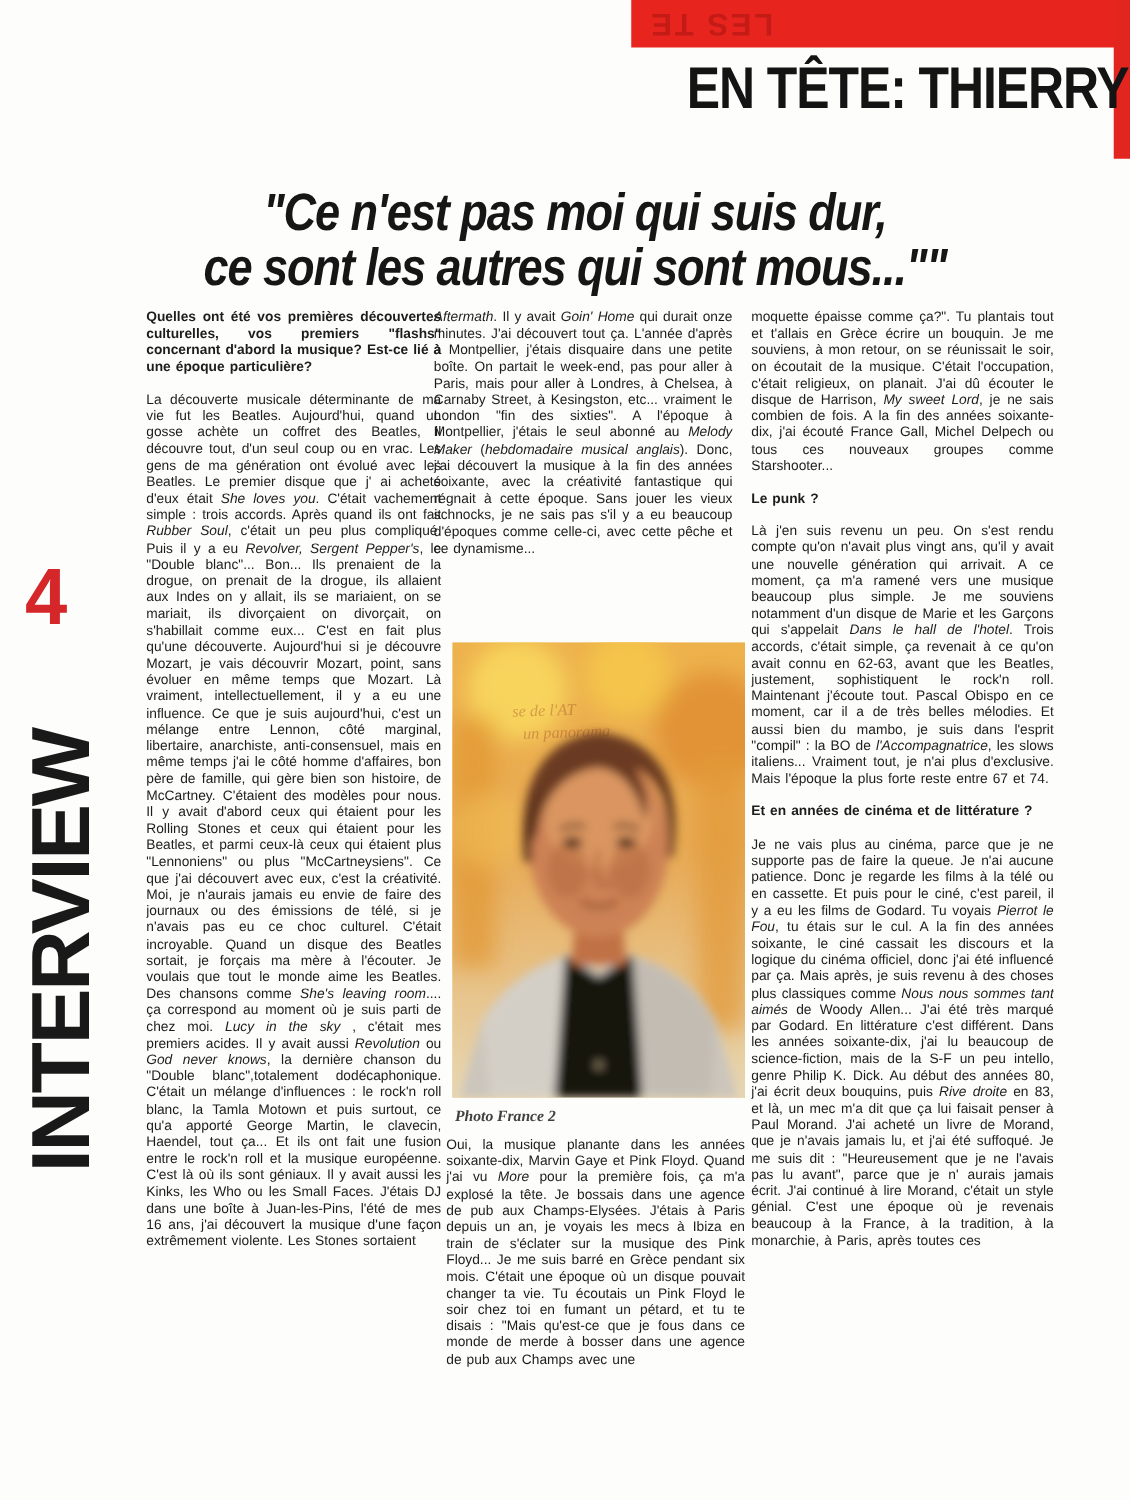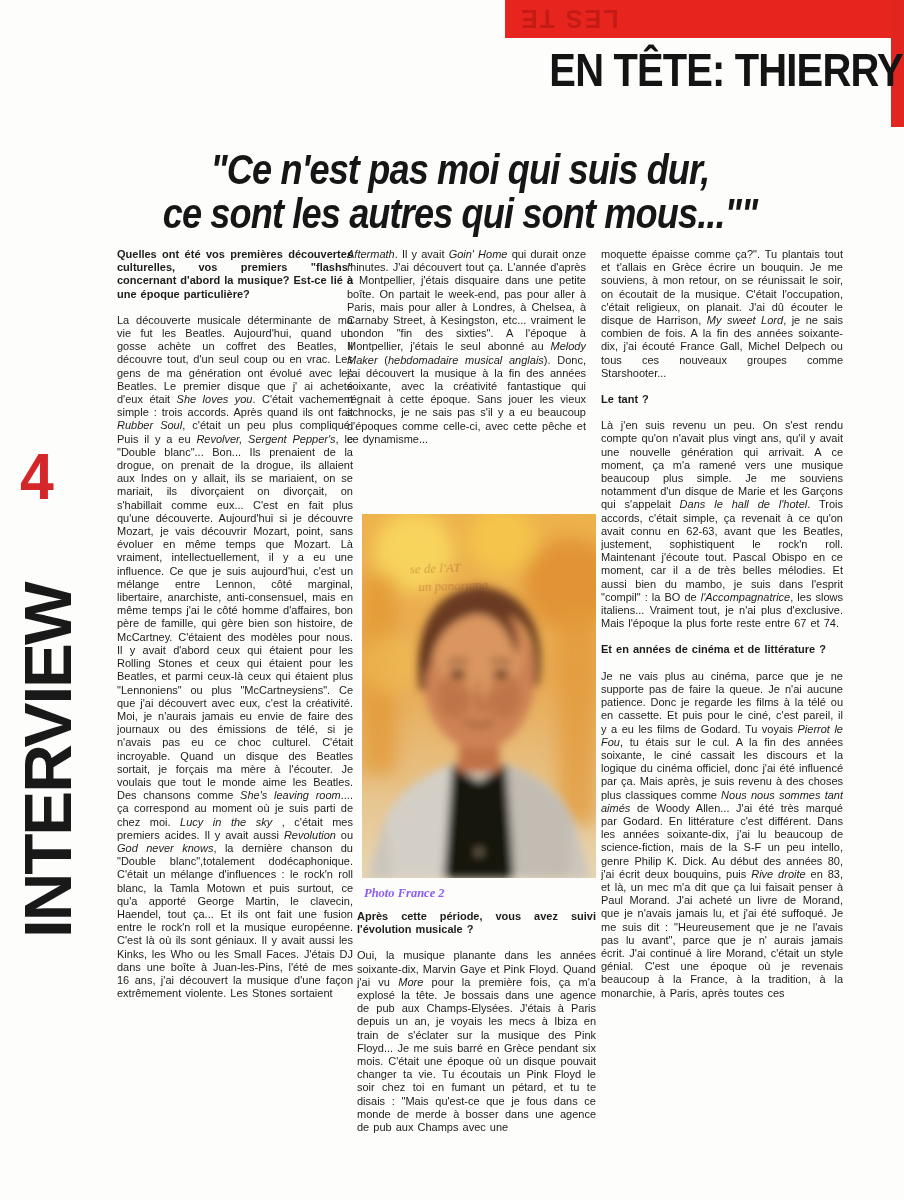--- a/index.html
+++ b/index.html
@@ -35,21 +35,21 @@
   .it{font-style:italic;}
   #col1{left:117px;top:248px;width:236px;height:945px;}
   #col2top{left:347px;top:248px;width:239px;height:262px;}
   #col2bottom{left:357px;top:910px;width:239px;height:286px;}
   #col3{left:601px;top:248px;width:242px;height:948px;}
 
   
   .photo{left:362px;top:514px;width:234px;height:364px;background:#e9b565;}
   .photo svg{display:block;}
   .caption{left:364px;top:886px;width:230px;font-family:"Liberation Serif",serif;
-       font-weight:bold;font-style:italic;font-size:12.5px;color:#8b5cf6;}
+       font-weight:bold;font-style:italic;font-size:12.5px;color:#404040;}
 </style>
 </head>
 <body>
 
 <div class="abs banner">
   <span class="banner-ghost">LES TE</span>
 </div>
 <div class="abs red-strip"></div>
 <div class="abs headline">EN TÊTE: THIERRY</div>
 
@@ -126,22 +126,21 @@
       <path d="M129,148 q10,-4 20,2" stroke="#52301c" stroke-width="3" fill="none"></path>
       <path d="M117,166 q-4,18 0,26 q6,4 10,0" stroke="#a55a33" stroke-width="2.5" fill="none"></path>
       <path d="M102,207 q15,8 30,0" stroke="#8a4628" stroke-width="3" fill="none"></path>
       <path d="M104,214 q13,6 26,0" stroke="#c08055" stroke-width="2" fill="none" opacity="0.8"></path>
     </g>
   </svg>
 </div>
 <div class="abs caption">Photo France 2</div>
 
 <div class="abs tx" id="col2bottom">
-    <div class="blk q"><span>Après cette période, vous avez suivi l'évolution musicale ?</span></div>
     <div class="blk p"><span>Oui, la musique planante dans les années soixante-dix, Marvin Gaye et Pink Floyd. Quand j'ai vu </span><span class="it">More</span><span>  pour la première fois, ça m'a explosé la tête. Je bossais dans une agence de pub aux Champs-Elysées. J'étais à Paris depuis un an, je voyais les mecs à Ibiza en train de s'éclater sur la musique des Pink Floyd... Je me suis barré en Grèce pendant six mois. C'était une époque où un disque pouvait changer ta vie. Tu écoutais un Pink Floyd le soir chez toi en fumant un pétard, et tu te disais : "Mais qu'est-ce que je fous dans ce monde de merde à bosser dans une agence de pub aux Champs avec une</span></div>
   </div>
 <div class="abs tx" id="col3">
     <div class="blk p"><span>moquette épaisse comme ça?". Tu plantais tout et t'allais en Grèce écrire un bouquin. Je me souviens, à mon retour, on se réunissait le soir, on écoutait de la musique. C'était l'occupation, c'était religieux, on planait. J'ai dû écouter le disque de Harrison, </span><span class="it">My sweet Lord</span><span>, je ne sais combien de fois. A la fin des années soixante-dix, j'ai écouté France Gall, Michel Delpech ou tous ces nouveaux groupes comme Starshooter...</span></div>
-    <div class="blk q"><span>Le tant ?</span></div>
+    <div class="blk q"><span>Le punk ?</span></div>
     <div class="blk p"><span>Là j'en suis revenu un peu. On s'est rendu compte qu'on n'avait plus vingt ans, qu'il y avait une nouvelle génération qui arrivait. A ce moment, ça m'a ramené vers une musique beaucoup plus simple. Je me souviens notamment d'un disque de Marie et les Garçons qui s'appelait </span><span class="it">Dans le hall de l'hotel</span><span>. Trois accords, c'était simple, ça revenait à ce qu'on avait connu en 62-63, avant que les Beatles, justement, sophistiquent le rock'n roll. Maintenant j'écoute tout. Pascal Obispo en ce moment, car il a de très belles mélodies. Et aussi bien du mambo, je suis dans l'esprit "compil" : la BO de </span><span class="it">l'Accompagnatrice</span><span>, les slows italiens... Vraiment tout, je n'ai plus d'exclusive. Mais l'époque la plus forte reste entre 67 et 74.</span></div>
     <div class="blk q"><span>Et en années de cinéma et de littérature ?</span></div>
     <div class="blk p"><span>Je ne vais plus au cinéma, parce que je ne supporte pas de faire la queue. Je n'ai aucune patience. Donc je regarde les films à la télé ou en cassette. Et puis pour le ciné, c'est pareil, il y a eu les films de Godard. Tu voyais </span><span class="it">Pierrot le Fou</span><span>, tu étais sur le cul. A la fin des années soixante, le ciné cassait les discours et la logique du cinéma officiel, donc j'ai été influencé par ça. Mais après, je suis revenu à des choses plus classiques comme </span><span class="it">Nous nous sommes tant aimés</span><span>  de Woody Allen... J'ai été très marqué par Godard. En littérature c'est différent. Dans les années soixante-dix, j'ai lu beaucoup de science-fiction, mais de la S-F un peu intello, genre Philip K. Dick. Au début des années 80, j'ai écrit deux bouquins, puis </span><span class="it">Rive droite</span><span>  en 83, et là, un mec m'a dit que ça lui faisait penser à Paul Morand. J'ai acheté un livre de Morand, que je n'avais jamais lu, et j'ai été suffoqué. Je me suis dit : "Heureusement que je ne l'avais pas lu avant", parce que je n' aurais jamais écrit. J'ai continué à lire Morand, c'était un style génial. C'est une époque où je revenais beaucoup à la France, à la tradition, à la monarchie, à Paris, après toutes ces</span></div>
   </div>
 
 </body></html>

